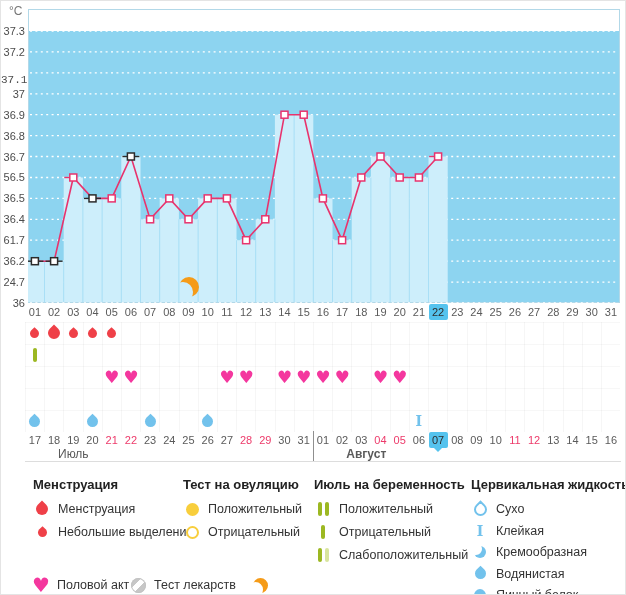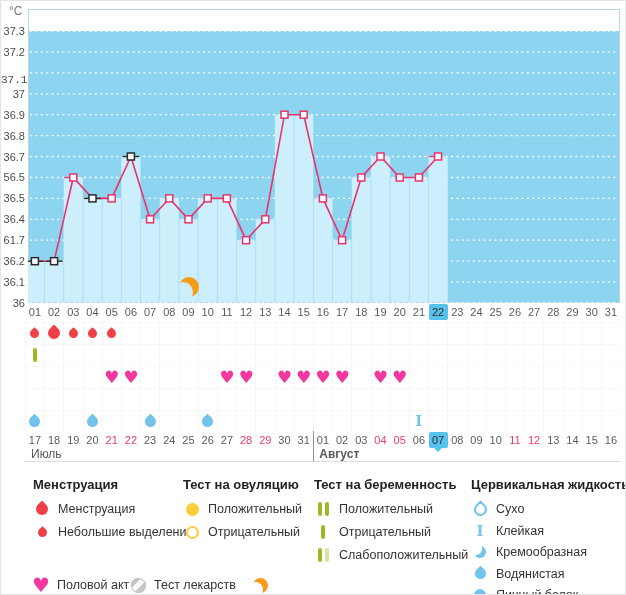--- a/index.html
+++ b/index.html
@@ -14,21 +14,21 @@
               font-size:11px;color:#5a5a5a;}
   .daycell.hl,.calcell.today{background:#55c3ee;border-radius:2px;color:#2e2e2e;}
   .calcell.weekend{color:#ed3a6a;}
   .notch{position:absolute;width:0;height:0;border:4px solid transparent;border-top-color:#55c3ee;}
   .iconrows{position:absolute;
     background-image:
       repeating-linear-gradient(to right, rgba(0,0,0,0.035) 0, rgba(0,0,0,0.035) 1px, transparent 1px, transparent 19.2px),
       repeating-linear-gradient(to bottom, rgba(0,0,0,0.03) 0, rgba(0,0,0,0.03) 1px, transparent 1px, transparent 22px);}
   .iconrow{position:absolute;left:0;right:0;height:22px;}
   .cellicon{position:absolute;width:19.2px;height:22px;display:flex;align-items:center;justify-content:center;}
-  .monthlabel{position:absolute;font-size:12px;color:#5a5a5a;height:14px;line-height:14px;}
+  .monthlabel{position:absolute;font-size:12px;color:#5a5a5a;height:14px;line-height:14px;margin-left:27px;}
   .vsep{position:absolute;width:1px;background:#8f8f8f;}
   .hline{position:absolute;height:1px;background:#ddd;}
   
   .lg-h{position:absolute;font-size:13px;font-weight:bold;color:#222;white-space:nowrap;}
   .lg-item{position:absolute;display:flex;align-items:center;height:18px;white-space:nowrap;}
   .lg-item .ic{width:18px;display:flex;align-items:center;justify-content:center;flex:none;}
   .lg-item .lb{font-size:12.5px;color:#333;margin-left:7px;}
   
   .drop{display:inline-block;border-radius:0 50% 50% 50%;transform:rotate(45deg);}
   .drop-o{display:inline-block;border-radius:0 50% 50% 50%;transform:rotate(45deg);background:#fff;}
@@ -57,21 +57,21 @@
       <div class="ytick" style="top: 73px; font-family: Liberation Mono, monospace;">37.1</div>
       <div class="ytick" style="top: 86.7692px;">37</div>
       <div class="ytick" style="top: 107.692px;">36.9</div>
       <div class="ytick" style="top: 128.615px;">36.8</div>
       <div class="ytick" style="top: 149.538px;">36.7</div>
       <div class="ytick" style="top: 170.462px;">56.5</div>
       <div class="ytick" style="top: 191.385px;">36.5</div>
       <div class="ytick" style="top: 212.308px;">36.4</div>
       <div class="ytick" style="top: 233.231px;">61.7</div>
       <div class="ytick" style="top: 254.154px;">36.2</div>
-      <div class="ytick" style="top: 275.077px;">36.1</div>
+      <div class="ytick" style="top: 275.077px;">24.7</div>
       <div class="ytick" style="top: 296px;">36</div>
     </div>
   <svg id="plot" width="592" height="294" viewBox="0 0 592 294">
       <rect x="0.5" y="0.5" width="591" height="293" fill="#ffffff" stroke="#b2d8e8"></rect>
       <rect x="1" y="22" width="590" height="271" fill="#8dd4f0"></rect>
       <line x1="2" y1="22.0" x2="590" y2="22.0" stroke="#ffffff" stroke-width="1.3" stroke-dasharray="2 3.4"></line>
       <line x1="2" y1="42.9" x2="590" y2="42.9" stroke="#ffffff" stroke-width="1.3" stroke-dasharray="2 3.4"></line>
       <line x1="2" y1="63.8" x2="590" y2="63.8" stroke="#ffffff" stroke-width="1.3" stroke-dasharray="2 3.4"></line>
       <line x1="2" y1="84.8" x2="590" y2="84.8" stroke="#ffffff" stroke-width="1.3" stroke-dasharray="2 3.4"></line>
       <line x1="2" y1="105.7" x2="590" y2="105.7" stroke="#ffffff" stroke-width="1.3" stroke-dasharray="2 3.4"></line>
@@ -327,21 +327,21 @@
           <span class="circ" style="background: rgb(248, 206, 60);"></span>
         </span>
         <span class="lb">Положительный</span>
       </div>
       <div class="lg-item" style="left: 182px; top: 522px;">
         <span class="ic">
           <span class="circ" style="border: 2px solid rgb(248, 206, 60); background: rgb(255, 255, 255);"></span>
         </span>
         <span class="lb">Отрицательный</span>
       </div>
-      <div class="lg-h" style="left: 313px; top: 476px;">Тест на беременность</div>
+      <div class="lg-h" style="left: 313px; top: 476px;">Июль на беременность</div>
       <div class="lg-item" style="left: 313px; top: 499px;">
         <span class="ic">
           <span class="bars">
             <span class="bar" style="background: rgb(156, 184, 34);"></span>
             <span class="bar" style="background: rgb(156, 184, 34);"></span>
           </span>
         </span>
         <span class="lb">Положительный</span>
       </div>
       <div class="lg-item" style="left: 313px; top: 522px;">

